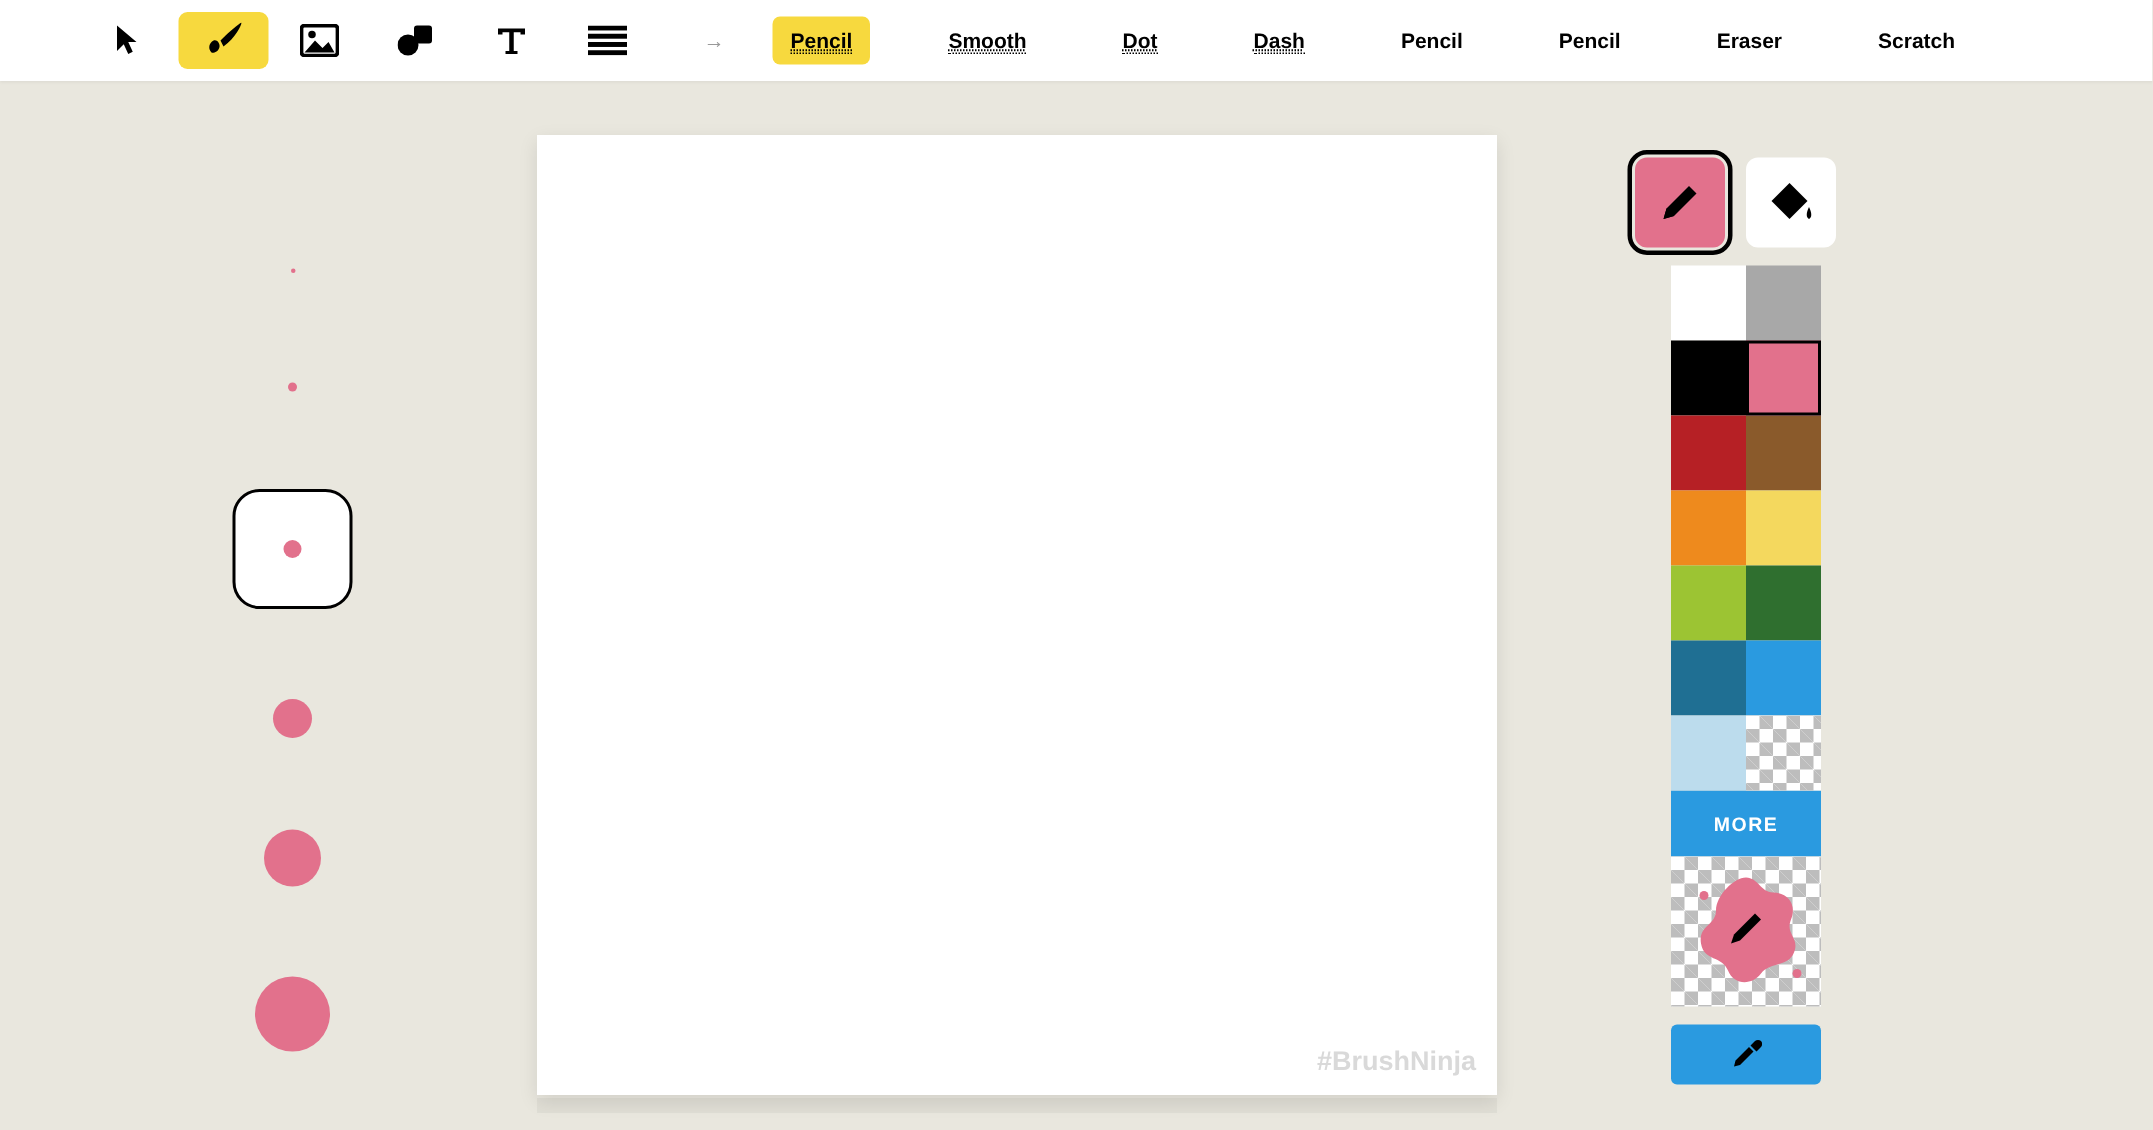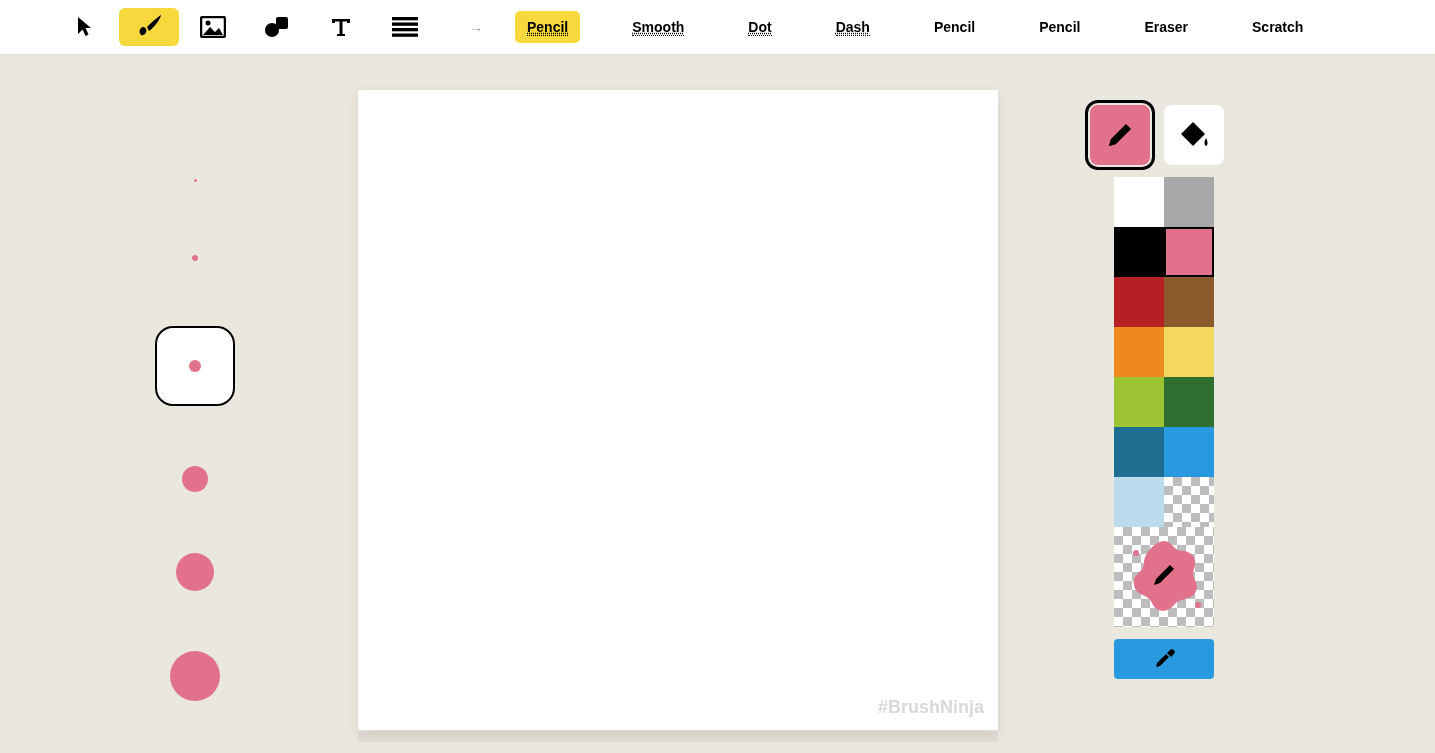--- a/index.html
+++ b/index.html
@@ -312,20 +312,21 @@
     <div class="swatch" style="background:#8a5a2b"></div>
     <div class="swatch" style="background:#ee8a1d"></div>
     <div class="swatch" style="background:#f4d85e"></div>
     <div class="swatch" style="background:#9cc433"></div>
     <div class="swatch" style="background:#2f6f2f"></div>
     <div class="swatch" style="background:#1f6f93"></div>
     <div class="swatch" style="background:#2a9ae0"></div>
     <div class="swatch" style="background:#bcdced"></div>
     <div class="swatch checker"></div>
 
+    <div class="more-btn">MORE</div>
 
     <div class="custom-swatch checker">
       <svg class="blob" width="84" height="84" viewBox="0 0 84 84">
         <path d="M42 6 C50 6 52 16 60 16 C70 16 76 24 72 34 C68 44 78 46 74 56 C70 66 58 62 52 70 C46 78 34 78 30 68 C26 58 14 62 12 50 C10 38 22 38 22 28 C22 18 34 6 42 6 Z" fill="#e2718c"></path>
         <circle cx="14" cy="18" r="3" fill="#e2718c"></circle>
         <circle cx="76" cy="70" r="3" fill="#e2718c"></circle>
         <path d="M32 50 L34 44 L48 30 L52 34 L38 48 Z" fill="#000"></path>
       </svg>
     </div>
 

